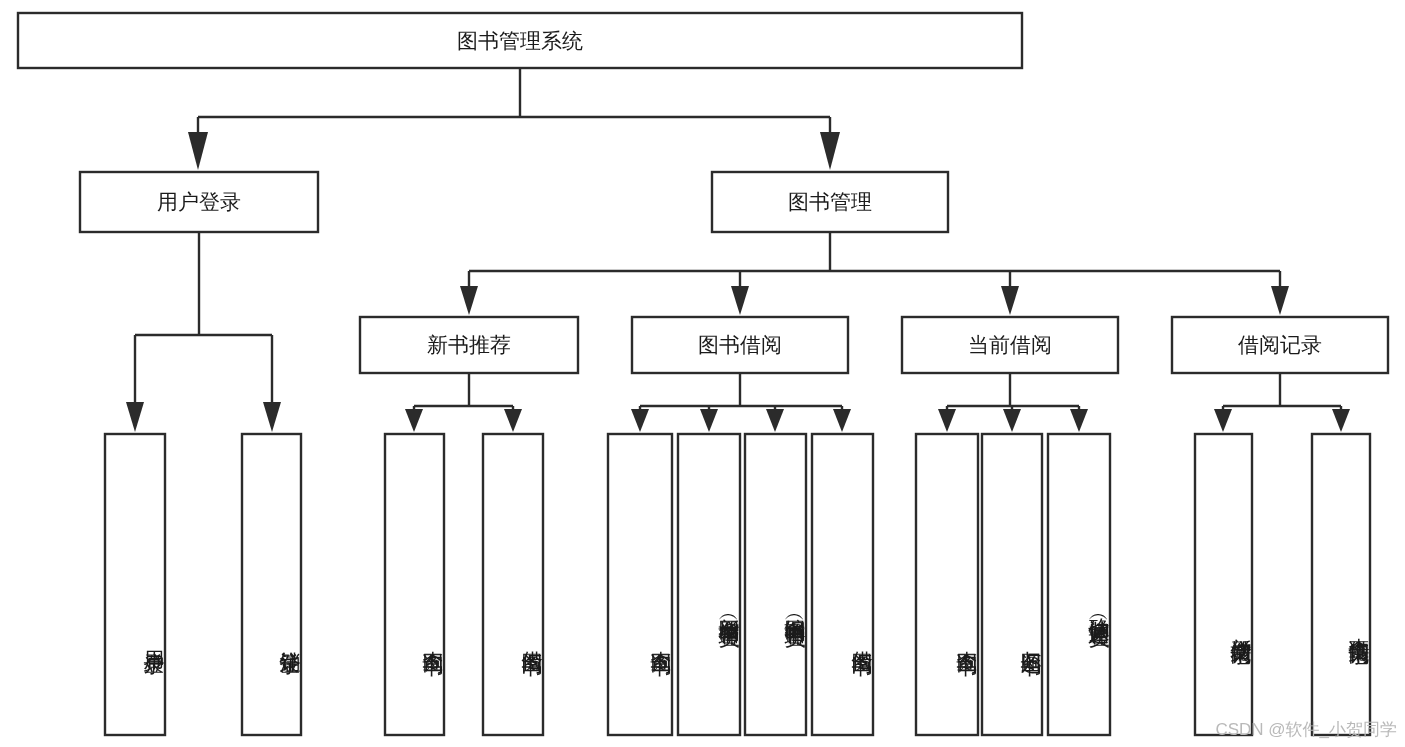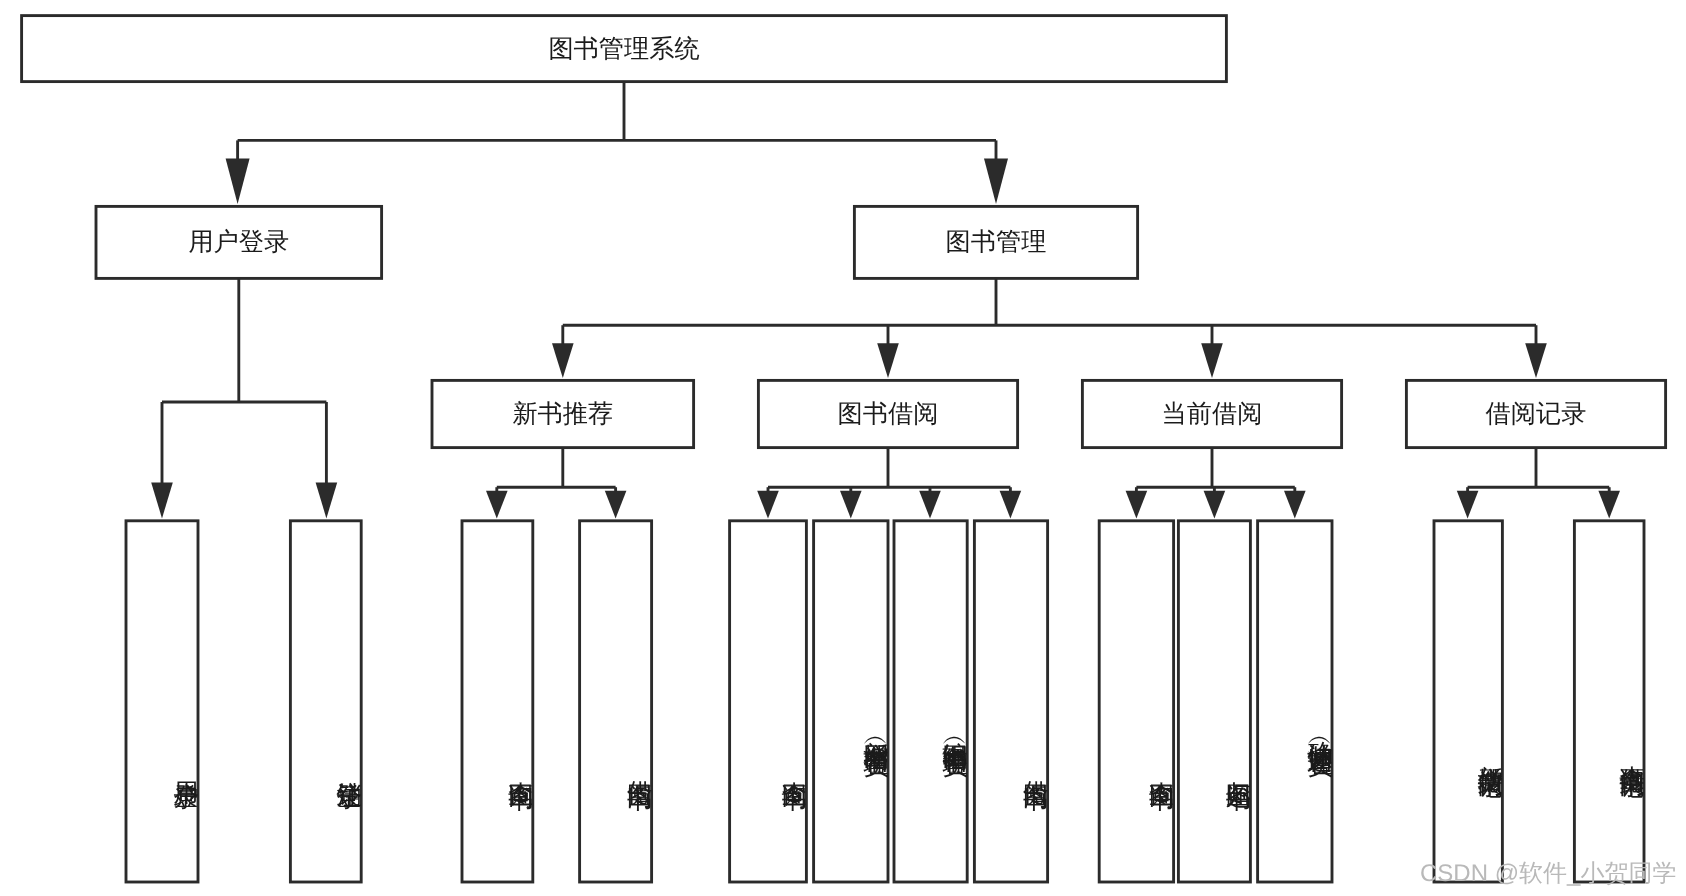--- a/index.html
+++ b/index.html
@@ -62,21 +62,21 @@
     align-items: flex-start;
     justify-content: center;
     white-space: nowrap;
     pointer-events: none;
   }
   .watermark {
     position: absolute;
     right: 8px;
     bottom: 6px;
     font-family: "Liberation Sans", "DejaVu Sans", sans-serif;
-    font-size: 20px;
+    font-size: 17px;
     color: #b9b9b9;
     white-space: nowrap;
   }
 </style>
 </head>
 <body>
 
 <div id="diagram-root">
 
   <svg id="diagram-svg" viewBox="0 0 1405 747">

